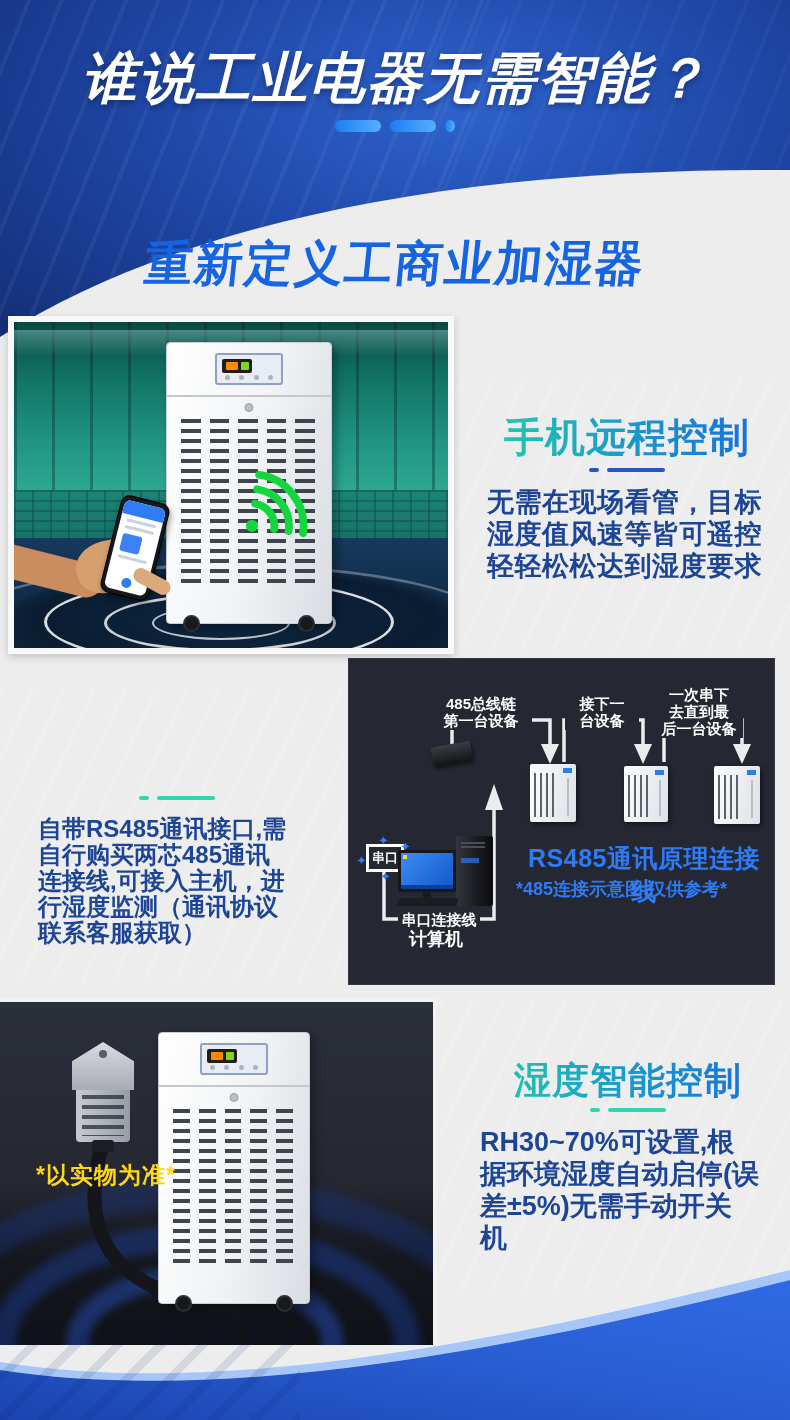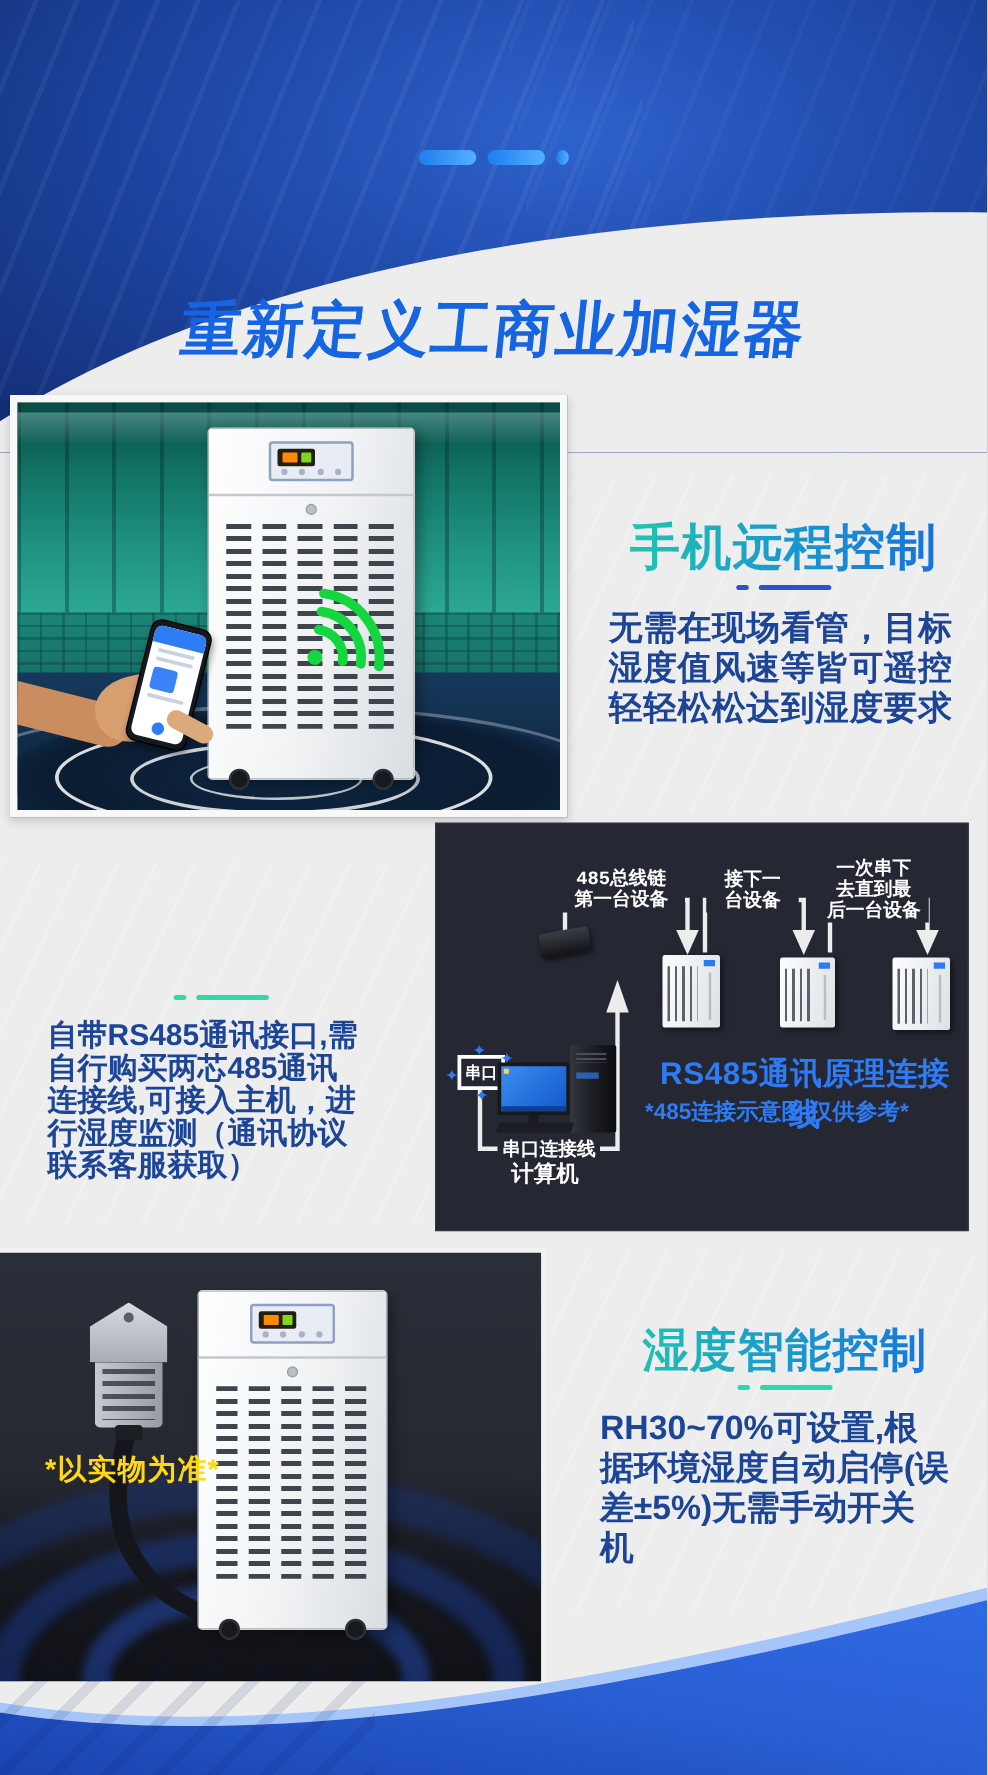--- a/index.html
+++ b/index.html
@@ -127,21 +127,21 @@
   
   .s2-title{left:10px;top:742px;width:334px;font-size:36px;}
   .s2-div{left:10px;top:796px;width:334px;}
   .s2-body{left:38px;top:816px;width:300px;font-size:24px;line-height:26px;}
 
   
   .diagram{left:348px;top:658px;width:427px;height:327px;background:#252833;overflow:hidden;
     box-shadow:0 0 0 1px #33363f inset;}
   .d-lbl{position:absolute;color:#ffffff;font-weight:700;font-size:15px;line-height:17px;
     text-align:center;background:#252833;padding:1px 2px;}
-  .lbl-first{left:98px;top:36px;width:102px;font-family:Liberation Mono, monospace;}
+  .lbl-first{left:82px;top:36px;width:102px;}
   .lbl-next{left:217px;top:36px;width:74px;}
   .lbl-last{left:307px;top:27px;width:88px;}
   .lbl-cable{left:50px;top:252px;width:82px;font-size:15px;}
   .lbl-computer{left:45px;top:272px;width:86px;font-size:18px;background:transparent;}
   .serial-box{position:absolute;left:18px;top:186px;width:38px;height:28px;border:3px solid #ffffff;
     color:#fff;font-size:13px;font-weight:700;display:flex;align-items:center;justify-content:center;}
   .spark{position:absolute;color:#2e7bf6;font-size:13px;line-height:13px;}
   .d-unit{position:absolute;background:linear-gradient(100deg,#fdfdfd,#dde1e6);border-radius:2px;
     box-shadow:2px 2px 5px rgba(0,0,0,.5);}
   .d-unit .dv{position:absolute;left:4px;top:9px;bottom:5px;width:24px;
@@ -207,20 +207,21 @@
 
   <div class="abs header-bg">
     <div class="abs header-rays"></div>
     <div class="abs header-rays right"></div>
   </div>
 
   <svg class="abs header-curve" width="790" height="212" viewBox="0 0 790 212">
     <path d="M0,187 C170,78 440,17 790,20 L790,212 L0,212 Z" fill="#ededee"></path>
   </svg>
 
+  <div class="abs header-title">谁说工业电器无需智能？</div>
 
   <div class="abs dash-row">
     <span class="dash-bar"></span>
     <span class="dash-bar"></span>
     <span class="dash-dot"></span>
   </div>
 
   <div class="abs intro-title">重新定义工商业加湿器</div>
 
   <div class="abs gray-rays" style="left:430px;top:380px;width:360px;height:270px;"></div>

